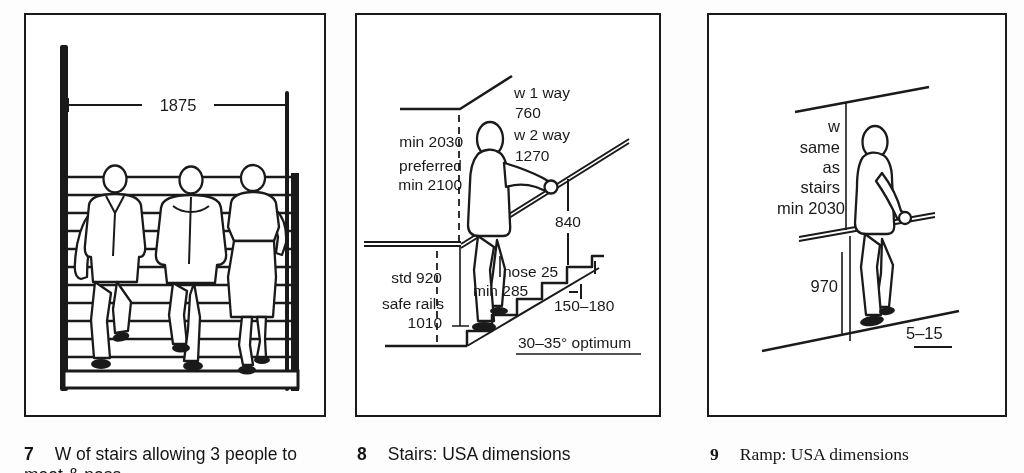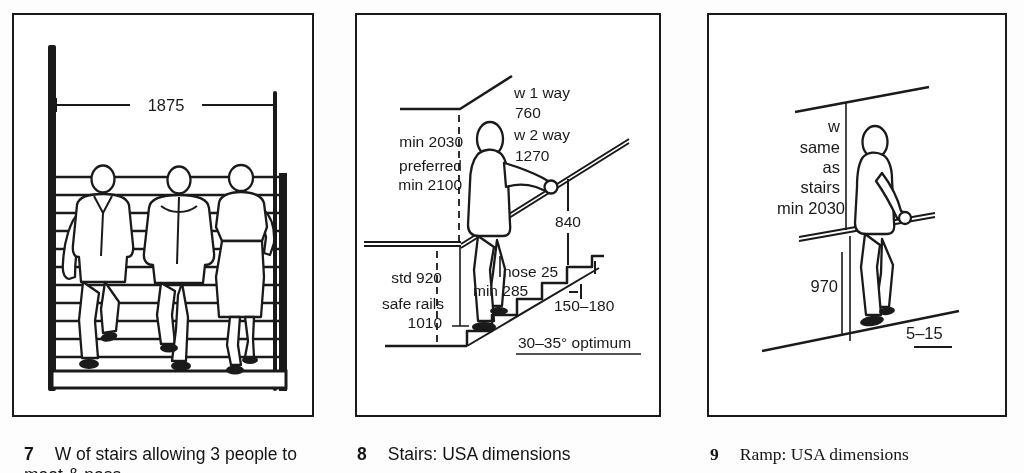--- a/index.html
+++ b/index.html
@@ -7,21 +7,21 @@
     width:1024px;height:473px;position:relative;
     background:#fdfdfd;
     font-family:"Liberation Sans",sans-serif;
     color:#1a1a1a;overflow:hidden;
   }
   .panel{
     position:absolute;top:13px;height:400px;
     border:2.5px solid #1a1a1a;background:#ffffff;
     box-sizing:content-box;
   }
-  #panel-7{left:12px;width:298px;}
+  #panel-7{left:24px;width:298px;}
   #panel-8{left:355px;width:302px;}
   #panel-9{left:707px;width:296px;}
   .panel svg{display:block;}
   .caption{
     position:absolute;top:426px;
     font-size:17.5px;line-height:21px;color:#151515;
   }
   #caption-7{left:24px;width:305px;}
   #caption-8{left:357px;width:300px;}
   #caption-9{left:710px;width:300px;font-family:Liberation Serif, serif;}

